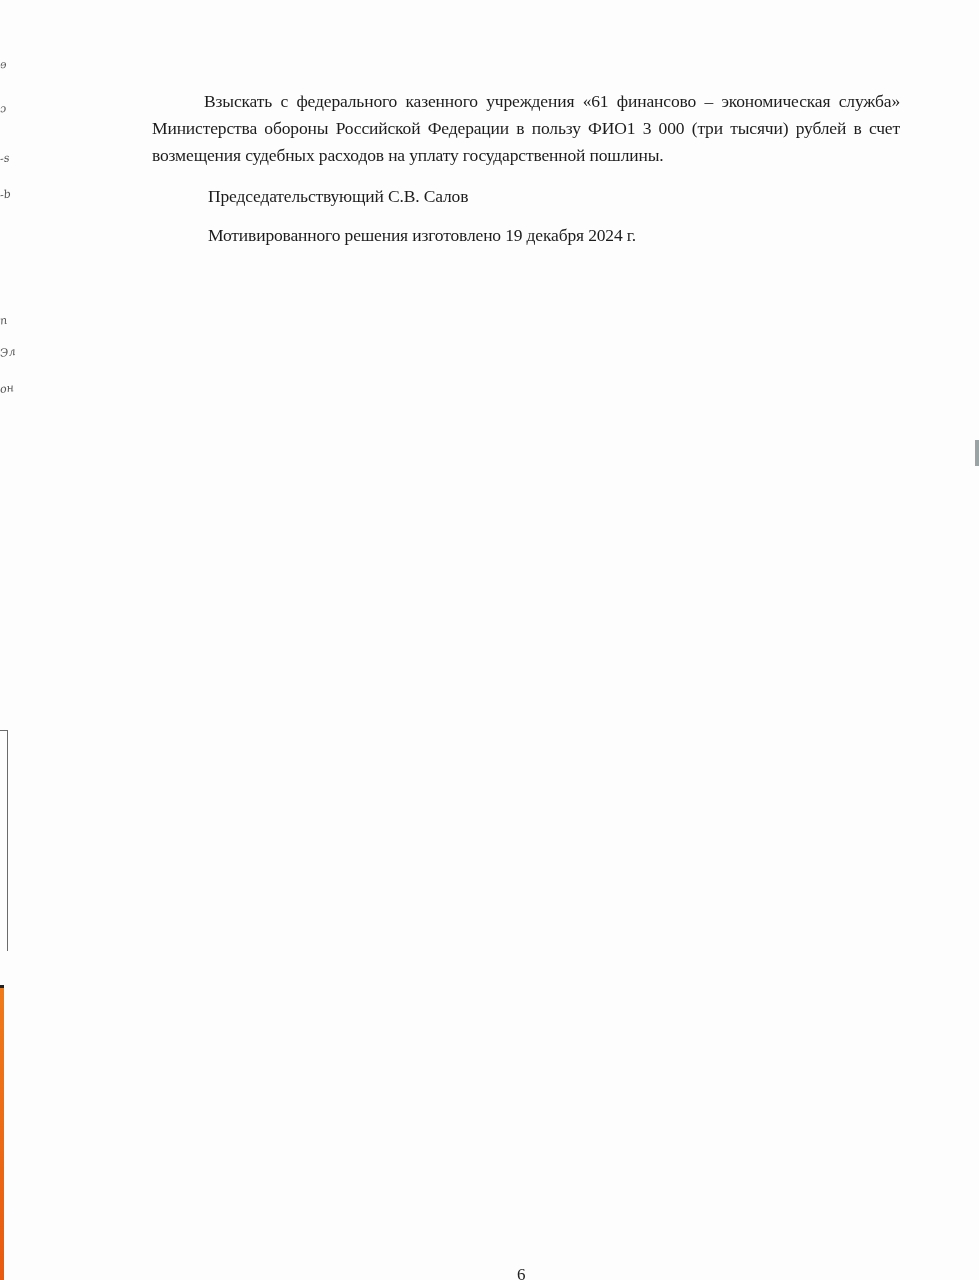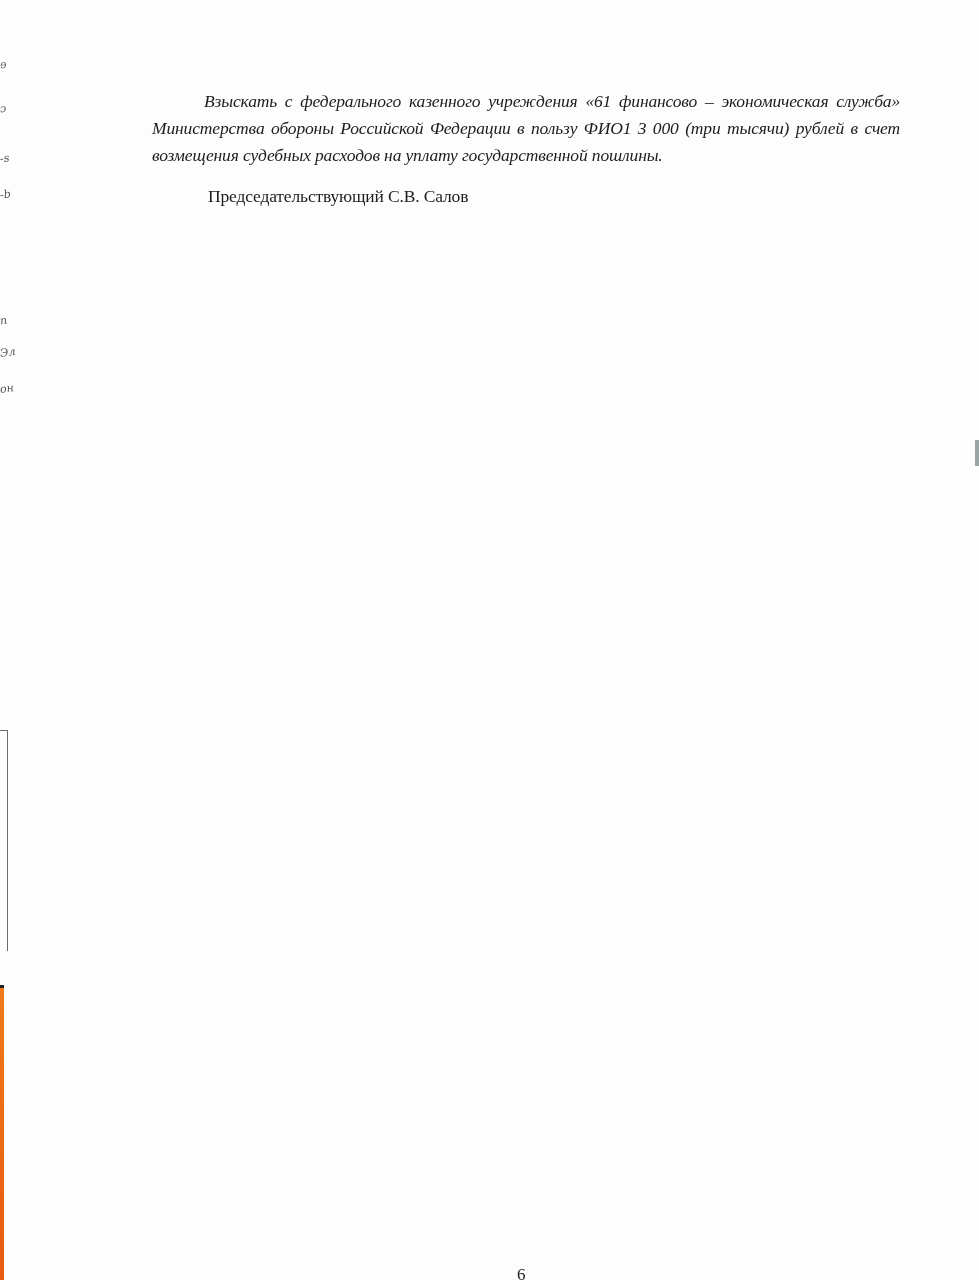--- a/index.html
+++ b/index.html
@@ -72,21 +72,20 @@
       top: 88px;
       width: 760px;
       font-size: 17.5px;
       line-height: 27px;
     }
     .para {
       margin: 0 12px 9px 0;
       text-indent: 52px;
       text-align: justify;
       letter-spacing: -0.15px;
-      font-style: italic;
     }
     .sig {
       margin: 0 0 12px 0;
       padding-left: 56px;
       letter-spacing: -0.15px;
     }
     .page-number {
       position: absolute;
       left: 517px;
       top: 1266px;
@@ -112,17 +111,18 @@
 
   <div class="fold-line" style="top:730px; height:220px;"></div>
 
   <div class="orange-edge"></div>
 
   <div class="right-tab"></div>
 
   <div class="content">
     <p class="para">Взыскать с федерального казенного учреждения «61 финансово – экономическая служба» Министерства обороны Российской Федерации в пользу ФИО1 3 000 (три тысячи) рублей в счет возмещения судебных расходов на уплату государственной пошлины.</p>
     <p class="sig" style="margin-top:14px;">Председательствующий С.В. Салов</p>
+    <p class="sig">Мотивированного решения изготовлено 19 декабря 2024 г.</p>
   </div>
 
   <div class="page-number">6</div>
 
 </div>
 
 </body></html>

